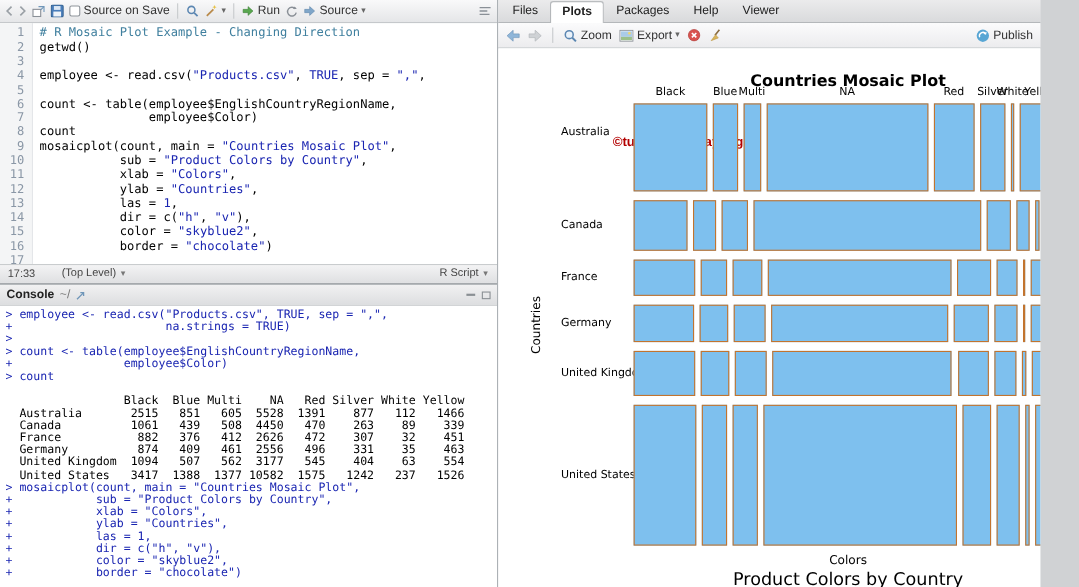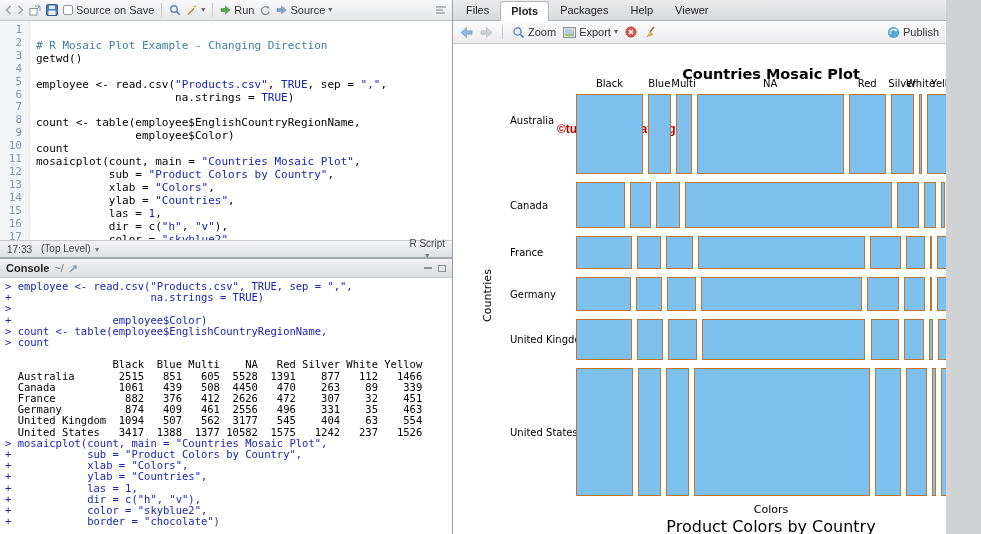--- a/index.html
+++ b/index.html
@@ -12,28 +12,28 @@
   .editor-pane { height: 259px; flex: 0 0 259px; display: flex; flex-direction: column; background: #fff; border-bottom: 2px solid #a5a9ad; }
   .toolbar { height: 21px; flex: 0 0 21px; background: linear-gradient(#f9f9fa,#e5e6e8); border-bottom: 1px solid #c5c8cb; display: flex; align-items: center; padding: 0 5px; gap: 5px; font-size: 11px; color: #333; }
   .icon-btn { display: inline-flex; align-items: center; gap: 3px; cursor: default; line-height: 1; }
   .sep { width: 1px; height: 14px; background: #c7cacc; margin: 0 2px; flex: 0 0 1px; }
   .dd { font-size: 8px; color: #666; }
   .cb { display: inline-block; width: 10px; height: 10px; border: 1px solid #8f959b; background: #fff; border-radius: 2px; }
   .sos-label { color: #333; }
 
   .code-area { flex: 1; display: flex; overflow: hidden; font-family: "DejaVu Sans Mono", monospace; font-size: 11px; line-height: 12.9px; }
   .gutter { width: 30px; flex: 0 0 30px; background: #f4f5f6; color: #8a97a6; text-align: right; padding: 3px 7px 0 0; border-right: 1px solid #e4e6e9; }
-  .code { flex: 1; padding: 3px 0 0 6px; color: #000; overflow: hidden; margin-top: 16px; }
+  .code { flex: 1; padding: 3px 0 0 6px; color: #000; overflow: hidden; }
   .code-line { white-space: pre; min-height: 12.9px; }
   .tok-c { color: #3f7f9e; }
   .tok-s { color: #1924b1; }
   .tok-k { color: #1924b1; }
 
-  .status-bar { height: 17px; flex: 0 0 17px; background: linear-gradient(#f3f3f4,#dfe0e2); border-top: 1px solid #c9ccce; display: flex; align-items: center; font-size: 10px; color: #444; padding: 0 7px; gap: 9px; }
-  .sb-right { margin-left: auto; display: inline-flex; align-items: center; gap: 3px; flex-direction: column; }
+  .status-bar { height: 17px; flex: 0 0 17px; background: linear-gradient(#f3f3f4,#dfe0e2); border-top: 1px solid #c9ccce; display: flex; align-items: center; font-size: 10px; color: #444; padding: 0 7px; gap: 24px; }
+  .sb-right { margin-left: auto; display: inline-flex; align-items: center; gap: 3px; }
   .sb-arrow { font-size: 7px; color: #777; }
 
   .console-pane { flex: 1; background: #fff; display: flex; flex-direction: column; overflow: hidden; }
   .console-header { height: 19px; flex: 0 0 19px; background: linear-gradient(#f1f1f2,#dddee0); border-bottom: 1px solid #c7cacc; display: flex; align-items: center; padding: 0 6px; font-size: 11px; gap: 5px; }
   .console-title { font-weight: bold; color: #222; }
   .console-path { color: #777; }
   .win-btns { margin-left: auto; display: inline-flex; gap: 6px; align-items: center; }
   .min-glyph { width: 8px; height: 2px; background: #8a8f94; display: inline-block; }
   .max-glyph { width: 8px; height: 7px; border: 1px solid #8a8f94; display: inline-block; }
   .console-body { flex: 1; font-family: "DejaVu Sans Mono", monospace; font-size: 10.5px; line-height: 11.2px; padding: 3px 0 0 5px; overflow: hidden; }
@@ -161,21 +161,20 @@
             <div>14</div>
             <div>15</div>
             <div>16</div>
             <div>17</div>
           </div>
         <div class="code">
             <div class="code-line"><span class="tok-c"># R Mosaic Plot Example - Changing Direction</span></div>
             <div class="code-line"><span class="tok-p">getwd()</span></div>
             <div class="code-line"> </div>
             <div class="code-line"><span class="tok-p">employee &lt;- read.csv(</span><span class="tok-s">"Products.csv"</span><span class="tok-p">, </span><span class="tok-k">TRUE</span><span class="tok-p">, sep = </span><span class="tok-s">","</span><span class="tok-p">,</span></div>
-            <div class="code-line"><span class="tok-p">                     na.strings = </span><span class="tok-k">TRUE</span><span class="tok-p">)</span></div>
             <div class="code-line"> </div>
             <div class="code-line"><span class="tok-p">count &lt;- table(employee$EnglishCountryRegionName,</span></div>
             <div class="code-line"><span class="tok-p">               employee$Color)</span></div>
             <div class="code-line"><span class="tok-p">count</span></div>
             <div class="code-line"><span class="tok-p">mosaicplot(count, main = </span><span class="tok-s">"Countries Mosaic Plot"</span><span class="tok-p">,</span></div>
             <div class="code-line"><span class="tok-p">           sub = </span><span class="tok-s">"Product Colors by Country"</span><span class="tok-p">,</span></div>
             <div class="code-line"><span class="tok-p">           xlab = </span><span class="tok-s">"Colors"</span><span class="tok-p">,</span></div>
             <div class="code-line"><span class="tok-p">           ylab = </span><span class="tok-s">"Countries"</span><span class="tok-p">,</span></div>
             <div class="code-line"><span class="tok-p">           las = </span><span class="tok-k">1</span><span class="tok-p">,</span></div>
             <div class="code-line"><span class="tok-p">           dir = c(</span><span class="tok-s">"h"</span><span class="tok-p">, </span><span class="tok-s">"v"</span><span class="tok-p">),</span></div>
@@ -208,22 +207,22 @@
         </span>
         <span class="win-btns">
           <span class="min-glyph"></span>
           <span class="max-glyph"></span>
         </span>
       </div>
       <div class="console-body">
           <div class="cline in">&gt; employee &lt;- read.csv("Products.csv", TRUE, sep = ",",</div>
           <div class="cline in">+                      na.strings = TRUE)</div>
           <div class="cline in">&gt; </div>
+          <div class="cline in">&gt; count &lt;- table(employee$EnglishCountryRegionName,</div>
           <div class="cline in">+                employee$Color)</div>
-          <div class="cline in">&gt; count &lt;- table(employee$EnglishCountryRegionName,</div>
           <div class="cline in">&gt; count</div>
           <div class="cline out"> </div>
           <div class="cline out">                 Black  Blue Multi    NA   Red Silver White Yellow</div>
           <div class="cline out">  Australia       2515   851   605  5528  1391    877   112   1466</div>
           <div class="cline out">  Canada          1061   439   508  4450   470    263    89    339</div>
           <div class="cline out">  France           882   376   412  2626   472    307    32    451</div>
           <div class="cline out">  Germany          874   409   461  2556   496    331    35    463</div>
           <div class="cline out">  United Kingdom  1094   507   562  3177   545    404    63    554</div>
           <div class="cline out">  United States   3417  1388  1377 10582  1575   1242   237   1526</div>
           <div class="cline in">&gt; mosaicplot(count, main = "Countries Mosaic Plot",</div>

